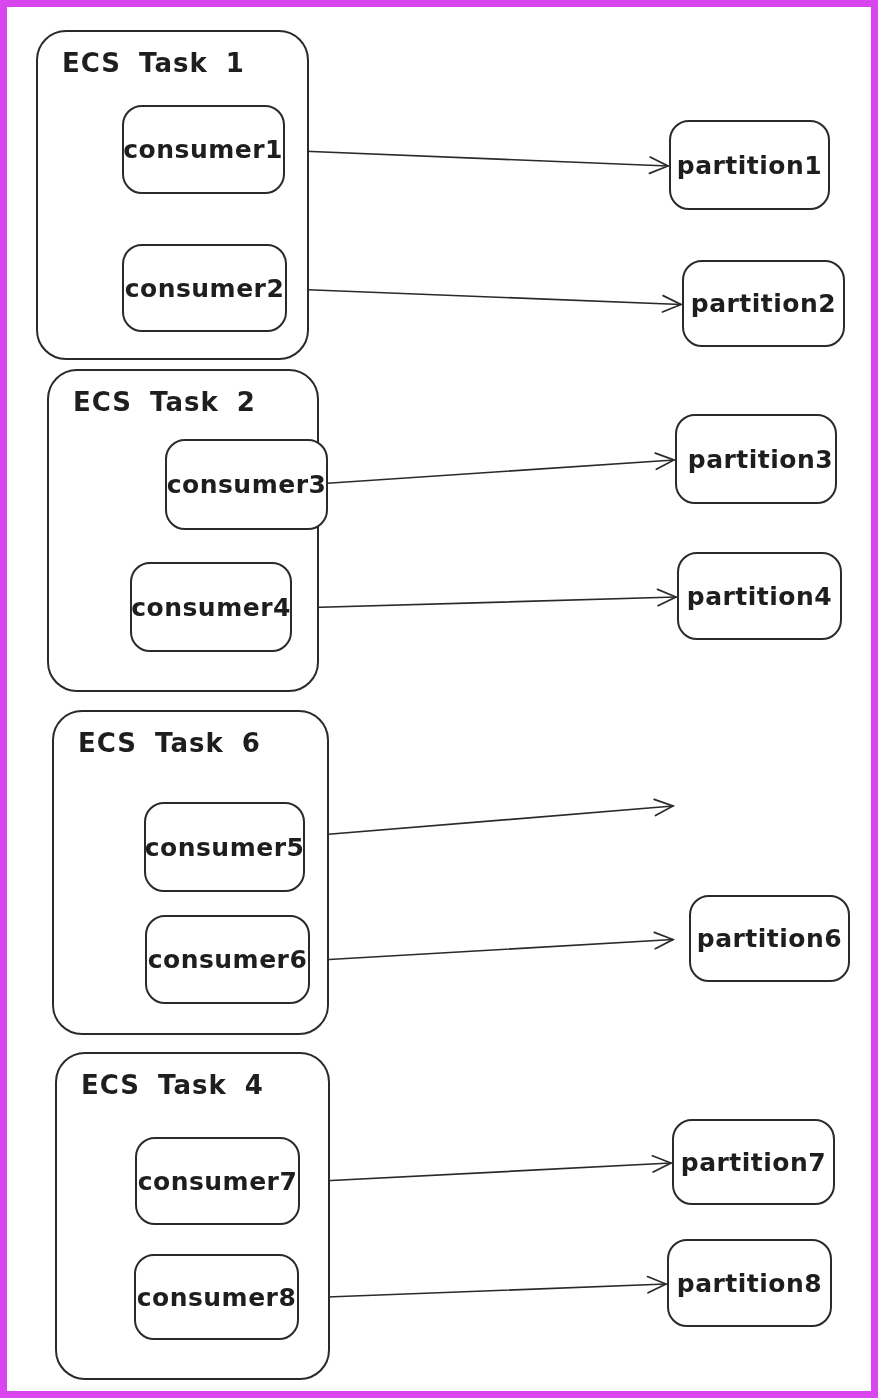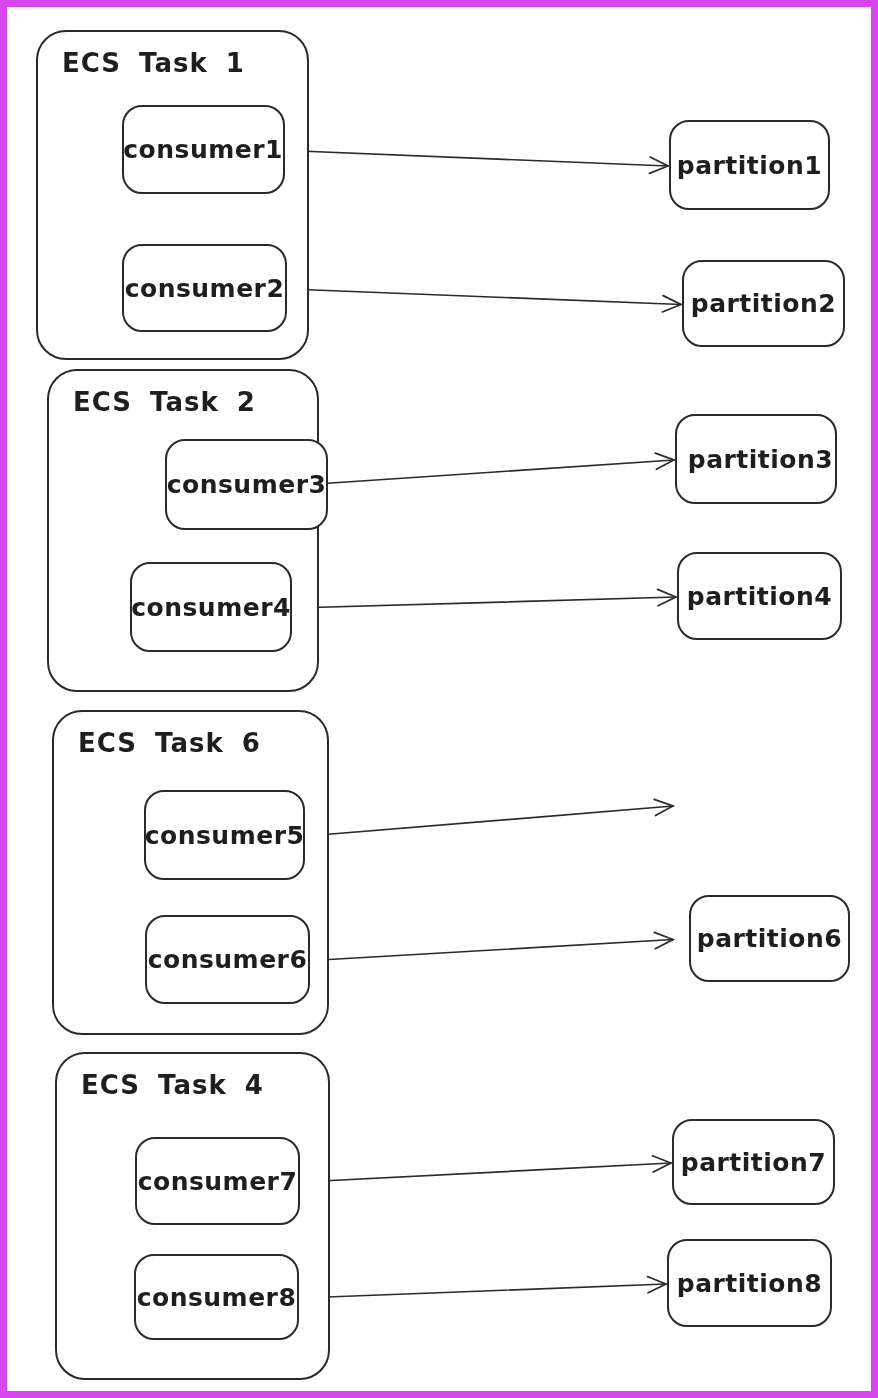--- a/index.html
+++ b/index.html
@@ -103,21 +103,21 @@
     <div class="node" id="consumer3" style="left:80px; top:68px; width:163px; height:91px;margin-left:36px;">
       <span>consumer3</span>
     </div>
     <div class="node" id="consumer4" style="left:81px; top:191px; width:162px; height:90px;border-radius:20px;">
       <span>consumer4</span>
     </div>
   </div>
 
   <div class="task" id="task3" style="left:45px; top:703px; width:277px; height:325px;">
     <div class="task-label">ECS Task 6</div>
-    <div class="node" id="consumer5" style="left:90px; top:78px; width:161px; height:90px;">
+    <div class="node" id="consumer5" style="left:90px; top:90px; width:161px; height:90px;">
       <span>consumer5</span>
     </div>
     <div class="node" id="consumer6" style="left:91px; top:203px; width:165px; height:89px;">
       <span>consumer6</span>
     </div>
   </div>
 
   <div class="task" id="task4" style="left:48px; top:1045px; width:275px; height:328px;">
     <div class="task-label">ECS Task 4</div>
     <div class="node" id="consumer7" style="left:78px; top:83px; width:165px; height:88px;">

